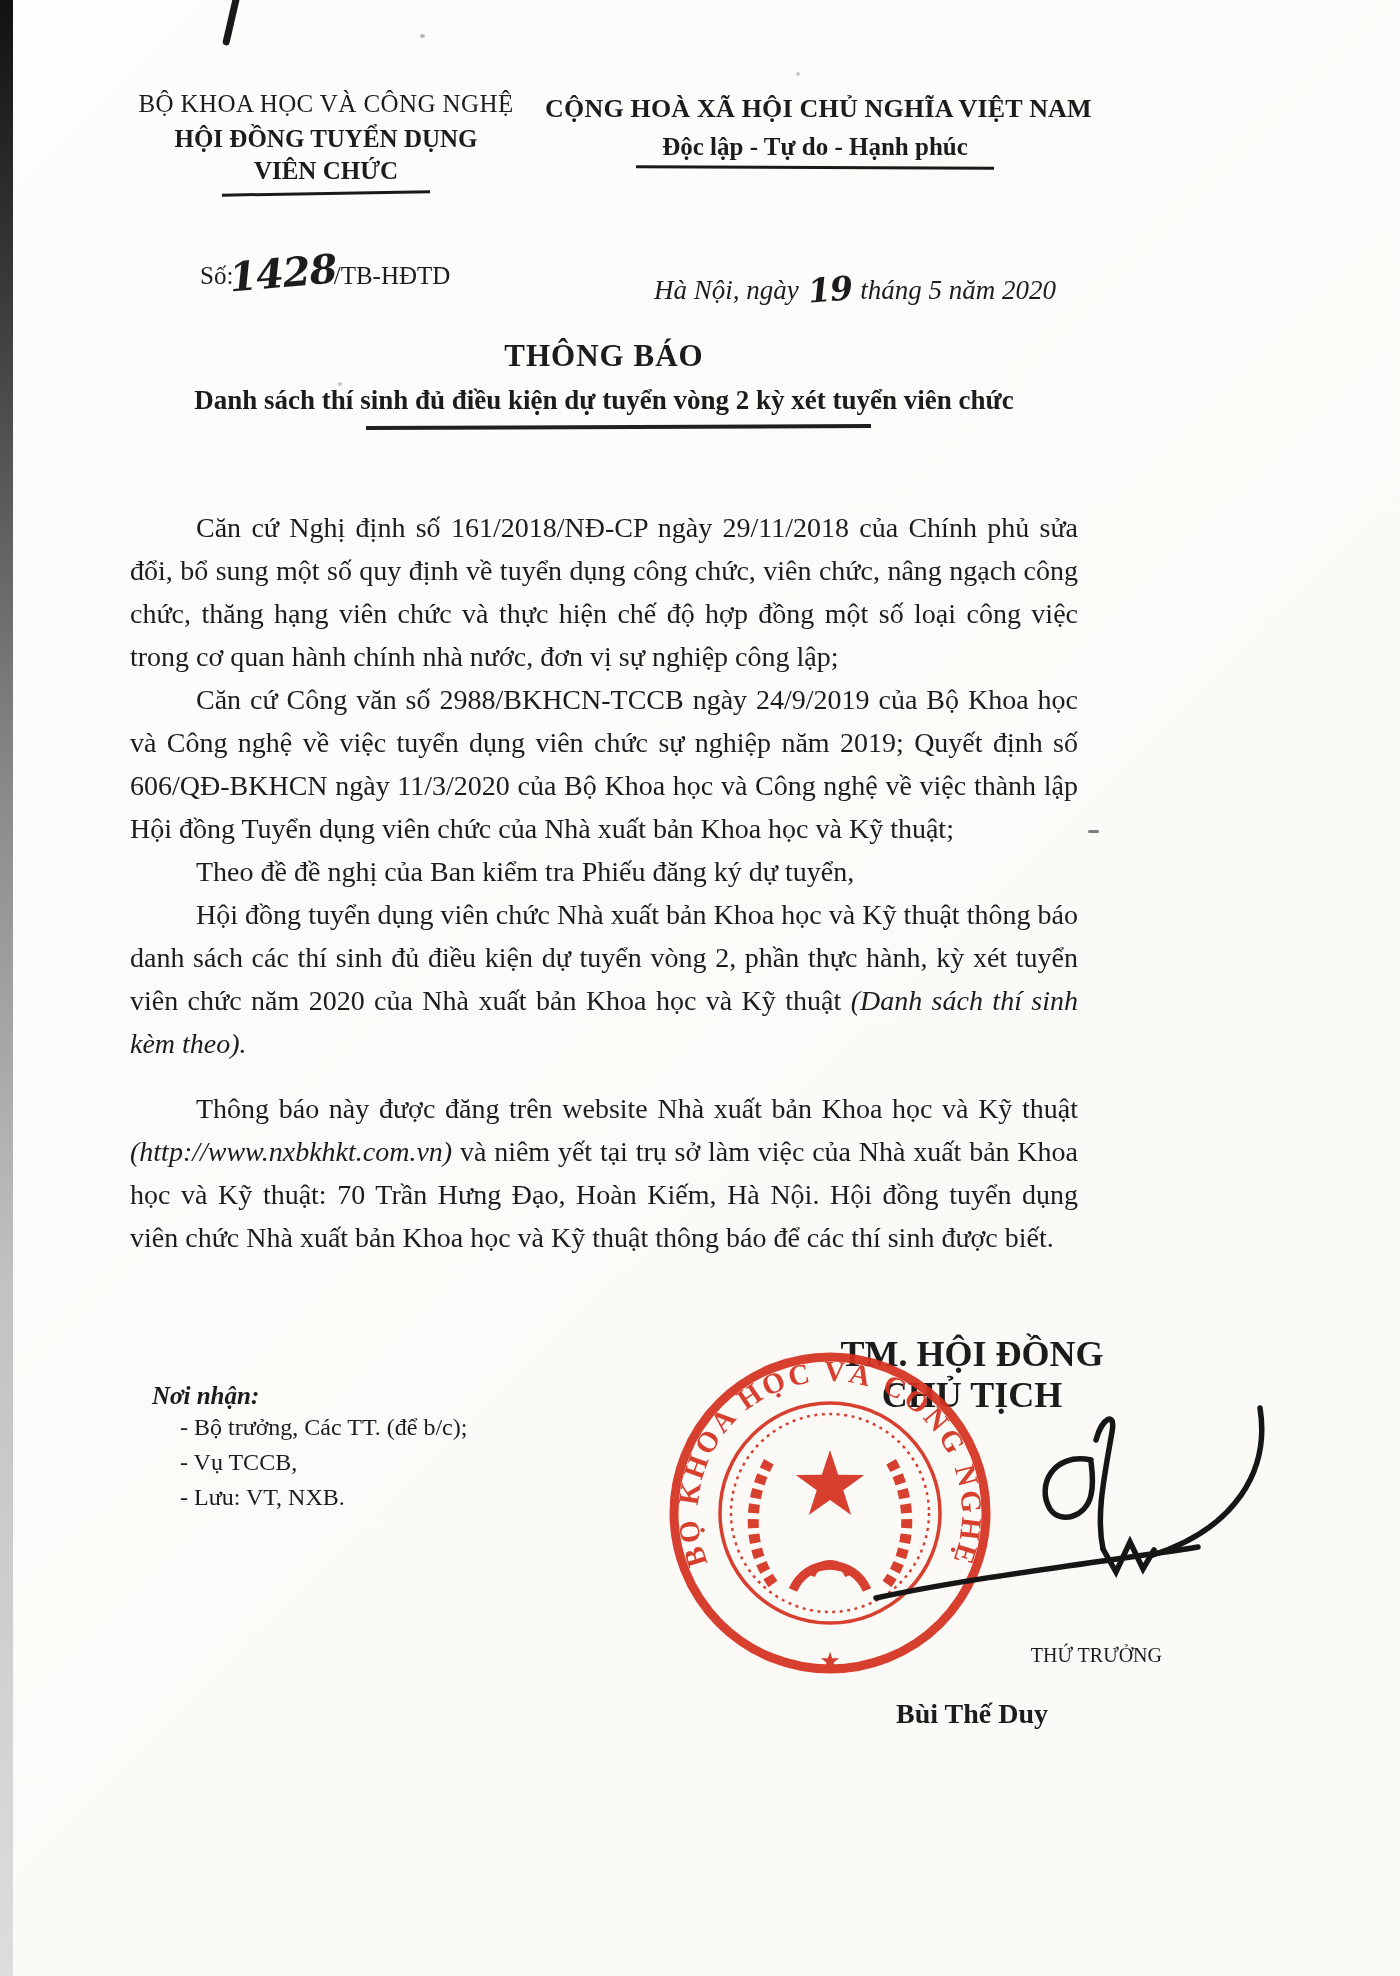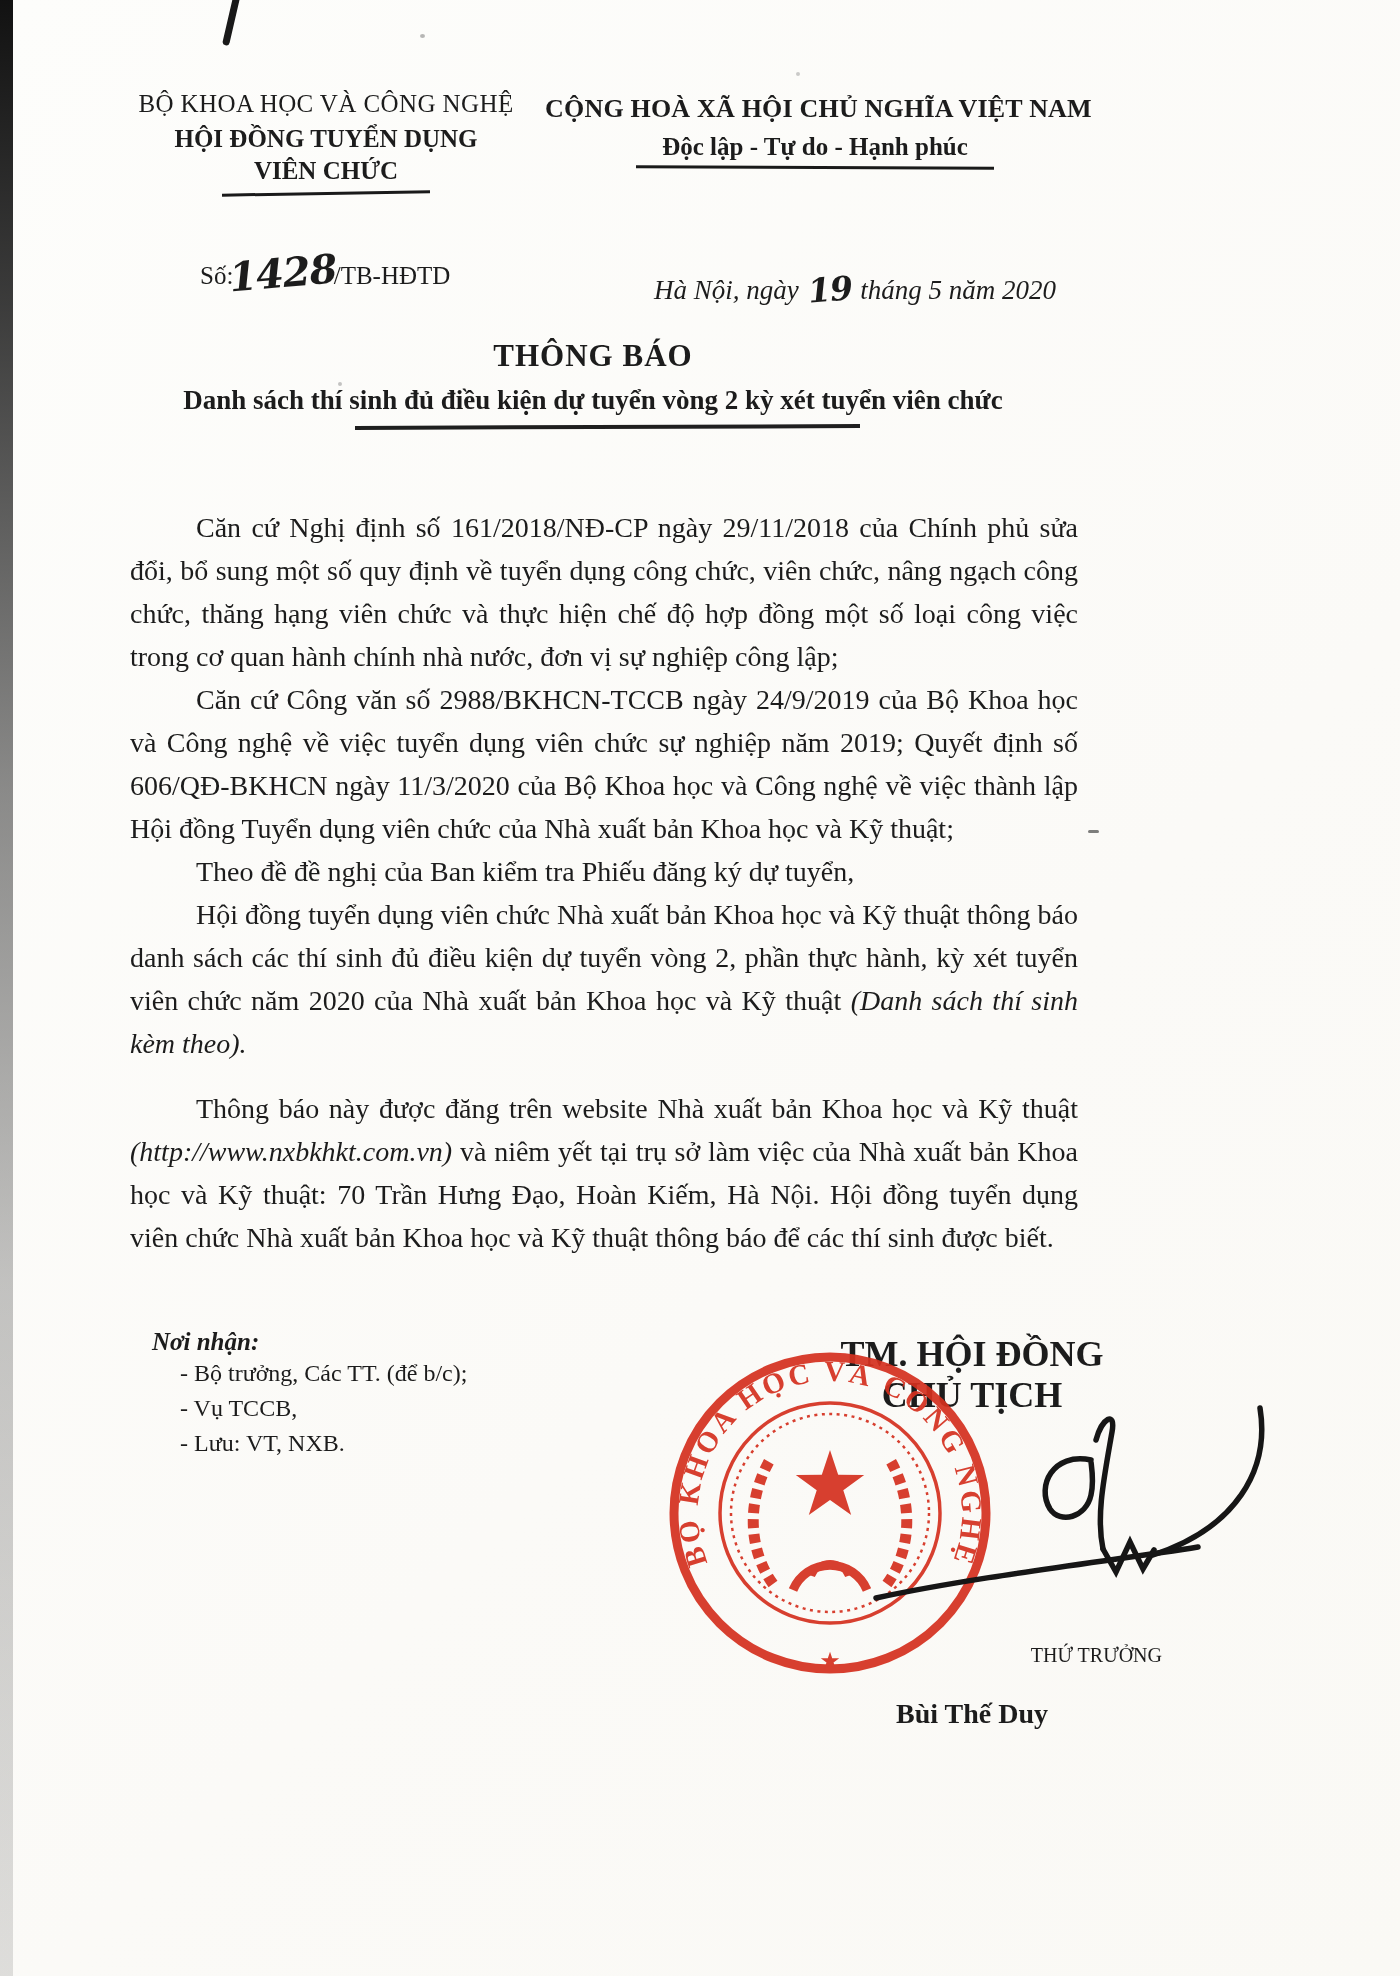--- a/index.html
+++ b/index.html
@@ -46,34 +46,34 @@
   .doc-number .handwritten{font-size:40px;margin:0 -3px 0 -4px;position:relative;top:3px;}
 
   .hdr-right{position:absolute;left:545px;top:94px;width:540px;text-align:center;}
   .hr-nation{font-size:26px;font-weight:700;letter-spacing:.2px;white-space:nowrap;}
   .hr-motto{font-size:25px;font-weight:700;margin-top:9px;}
   .hr-underline{width:358px;height:3px;background:#1a1a1a;margin:5px auto 0;transform:rotate(.25deg);}
   .date-line{position:absolute;left:610px;top:268px;width:490px;text-align:center;font-style:italic;font-size:27px;white-space:nowrap;}
   .date-line .handwritten{font-size:33px;position:relative;top:2px;margin:0 2px;}
 
   
-  .title-block{position:absolute;left:114px;top:338px;width:958px;text-align:center;}
+  .title-block{position:absolute;left:125px;top:338px;width:958px;text-align:center;}
   .t-head{font-size:31px;font-weight:700;letter-spacing:1px;}
   .t-sub1{font-size:27px;font-weight:700;margin-top:11px;}
   .t-sub2{font-size:27px;font-weight:700;margin-top:6px;}
   .t-underline{width:505px;height:3.5px;background:#1f1f1f;margin:9px auto 0;transform:translateX(14px) rotate(-.2deg);}
 
   
   .body-text{position:absolute;left:130px;top:506px;width:948px;font-size:28px;line-height:43px;text-align:justify;}
   .body-text p{margin:0;text-indent:66px;}
   .body-text p.gap{margin-top:22px;}
   .italic{font-style:italic;}
 
   
-  .recipients{position:absolute;left:152px;top:1328px;}
+  .recipients{position:absolute;left:152px;top:1382px;}
   .rec-head{font-weight:700;font-style:italic;font-size:25px;}
   .rec-item{font-size:24px;line-height:35px;padding-left:28px;}
 
   .sign-head{position:absolute;left:782px;top:1334px;width:380px;text-align:center;font-weight:700;font-size:36px;line-height:41px;white-space:nowrap;}
   .sign-pos{position:absolute;left:782px;top:1644px;width:380px;text-align:right;font-weight:400;font-size:20px;}
   .sign-name{position:absolute;left:782px;top:1698px;width:380px;text-align:center;font-weight:700;font-size:28px;}
 
   .seal{position:absolute;left:655px;top:1338px;width:350px;height:350px;opacity:.92;}
   .signature{position:absolute;left:858px;top:1392px;width:430px;height:235px;}
 </style>

